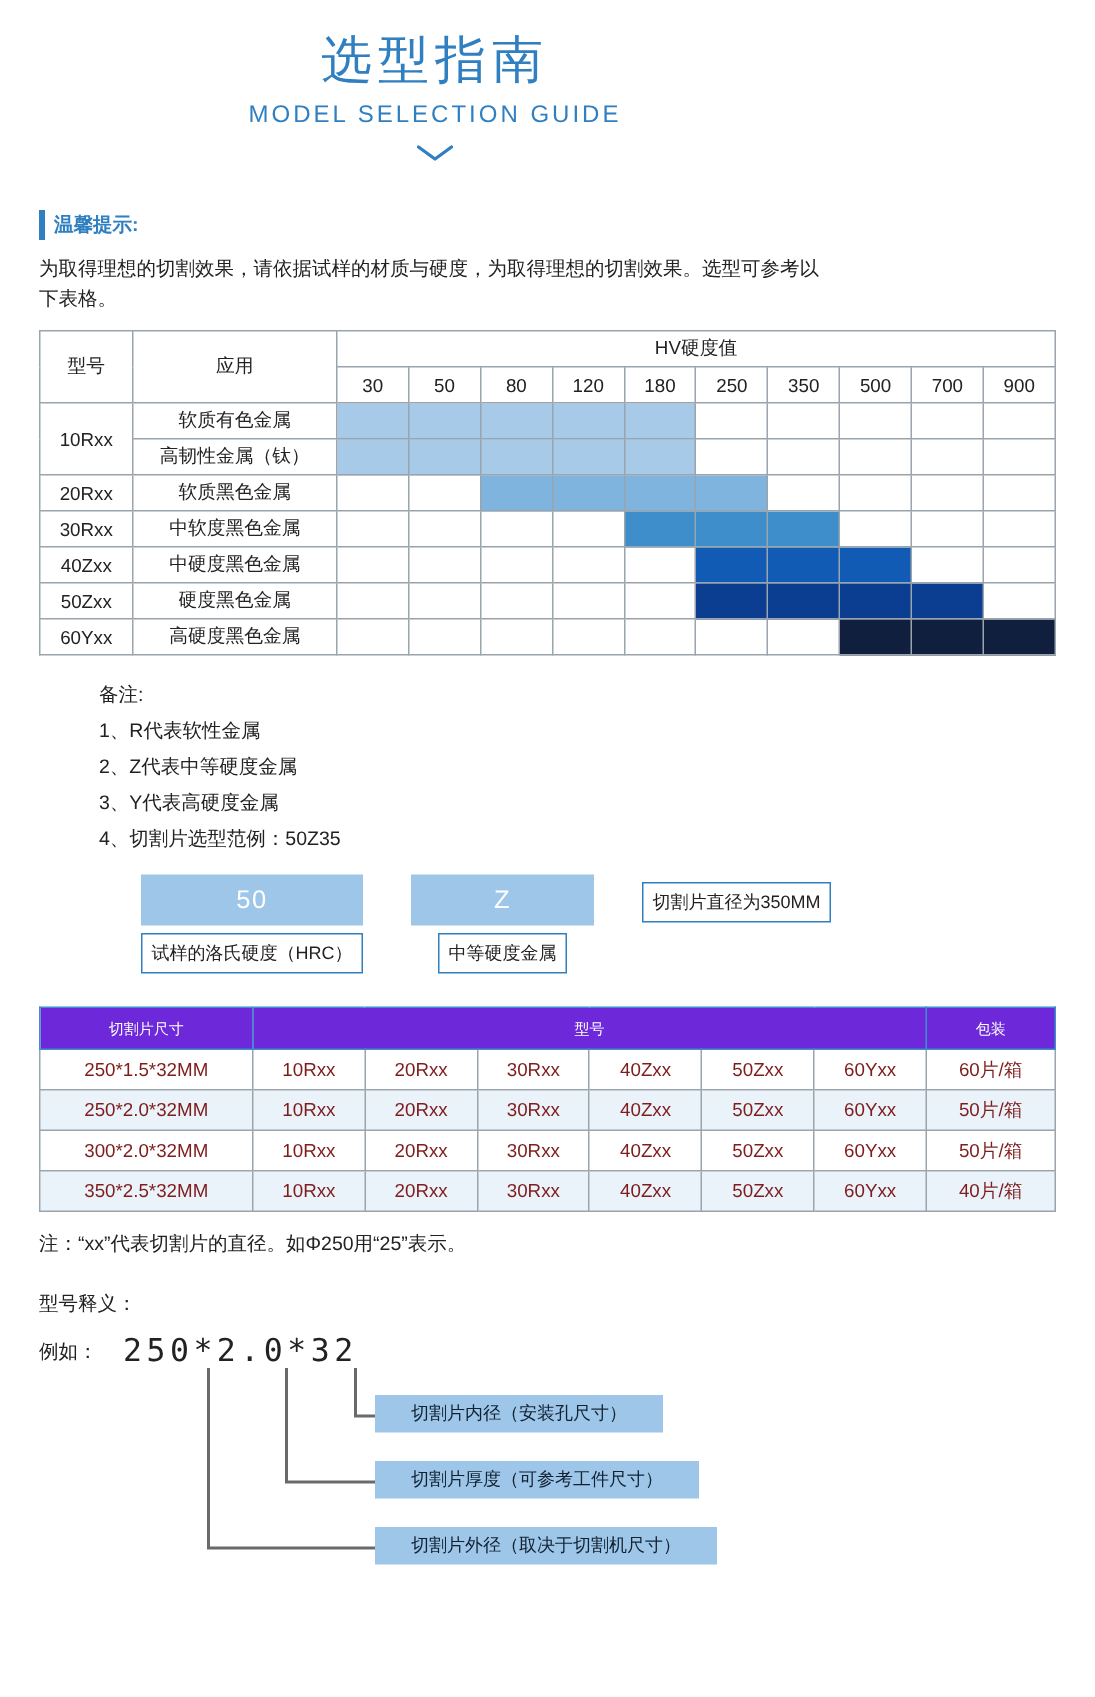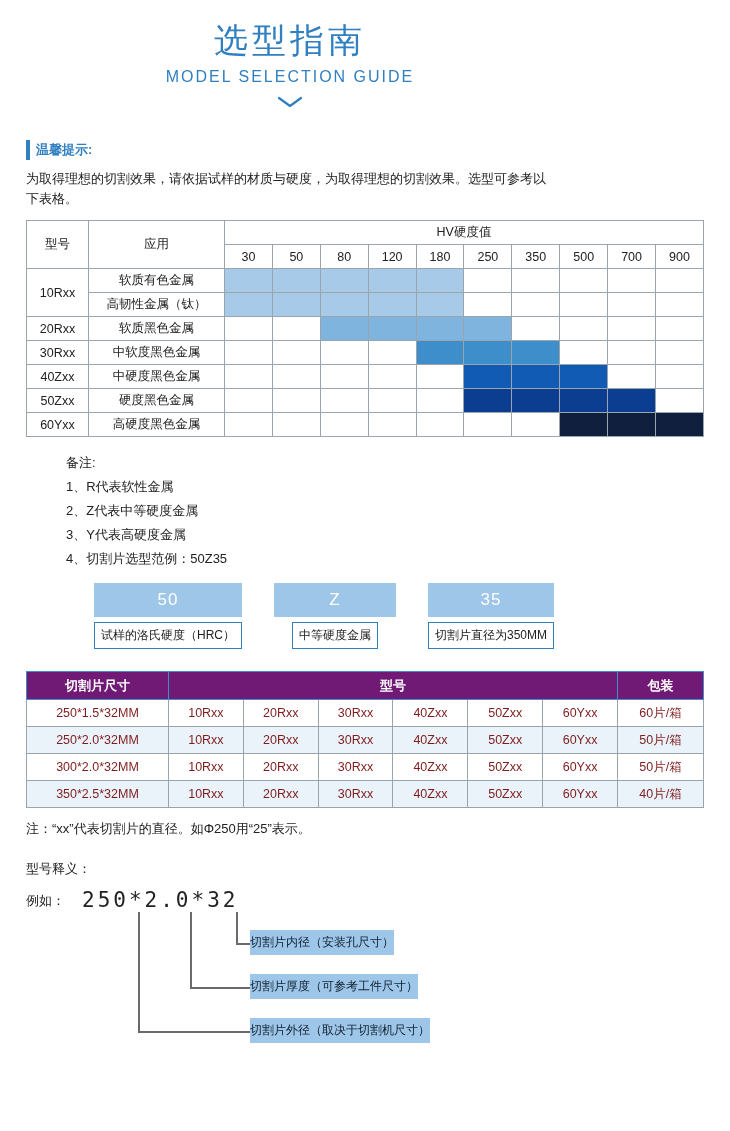--- a/index.html
+++ b/index.html
@@ -117,26 +117,25 @@
   .size-table th, .size-table td {
     border: 1px solid #9aa4ad;
     font-size: 12.5px;
     font-weight: normal;
     text-align: center;
     height: 27px;
     color: #7f1d1d;
     padding: 0;
   }
   .size-table thead th {
-    background: #701a75;
+    background: #6d28d9;
     color: #fff;
-    font-size: 13px;
+    font-size: 10px;
     border-color: #3d8ecb;
     height: 28px;
-    font-weight: bold;
   }
   .size-table tbody tr:nth-child(even) td { background: #eaf2fa; }
   .size-table .c-size { width: 142px; }
   .size-table .c-pack { width: 86px; }
 
   .note-line { margin-top: 12px; font-size: 13px; color: #222; }
 
   
   .explain-title { margin-top: 22px; font-size: 13px; color: #222; }
   .explain-row { margin-top: 10px; font-size: 13px; display: flex; align-items: flex-start; }
@@ -146,21 +145,21 @@
     font-size: 21px;
     letter-spacing: 3px;
     color: #222;
   }
   .diagram { position: relative; height: 180px; margin-left: 56px; }
   .dg-label {
     position: absolute;
     background: #9ec6e8;
     color: #123;
     font-size: 12px;
-    padding: 4px 0;
+    padding: 4px 24px;
     white-space: nowrap;
   }
   .dg-line {
     position: absolute;
     background: #6a6a6a;
   }
 </style>
 </head>
 <body>
 
@@ -319,21 +318,20 @@
           <div class="ex-bot">试样的洛氏硬度（HRC）</div>
         </div>
       </div>
       <div class="ex-col">
         <div class="ex-top">Z</div>
         <div class="ex-bot-wrap">
           <div class="ex-bot">中等硬度金属</div>
         </div>
       </div>
       <div class="ex-col">
-        <div class="ex-top">35</div>
         <div class="ex-bot-wrap">
           <div class="ex-bot">切割片直径为350MM</div>
         </div>
       </div>
     </div>
 
   <table class="size-table">
     <thead>
       <tr>
         <th class="c-size">切割片尺寸</th>

